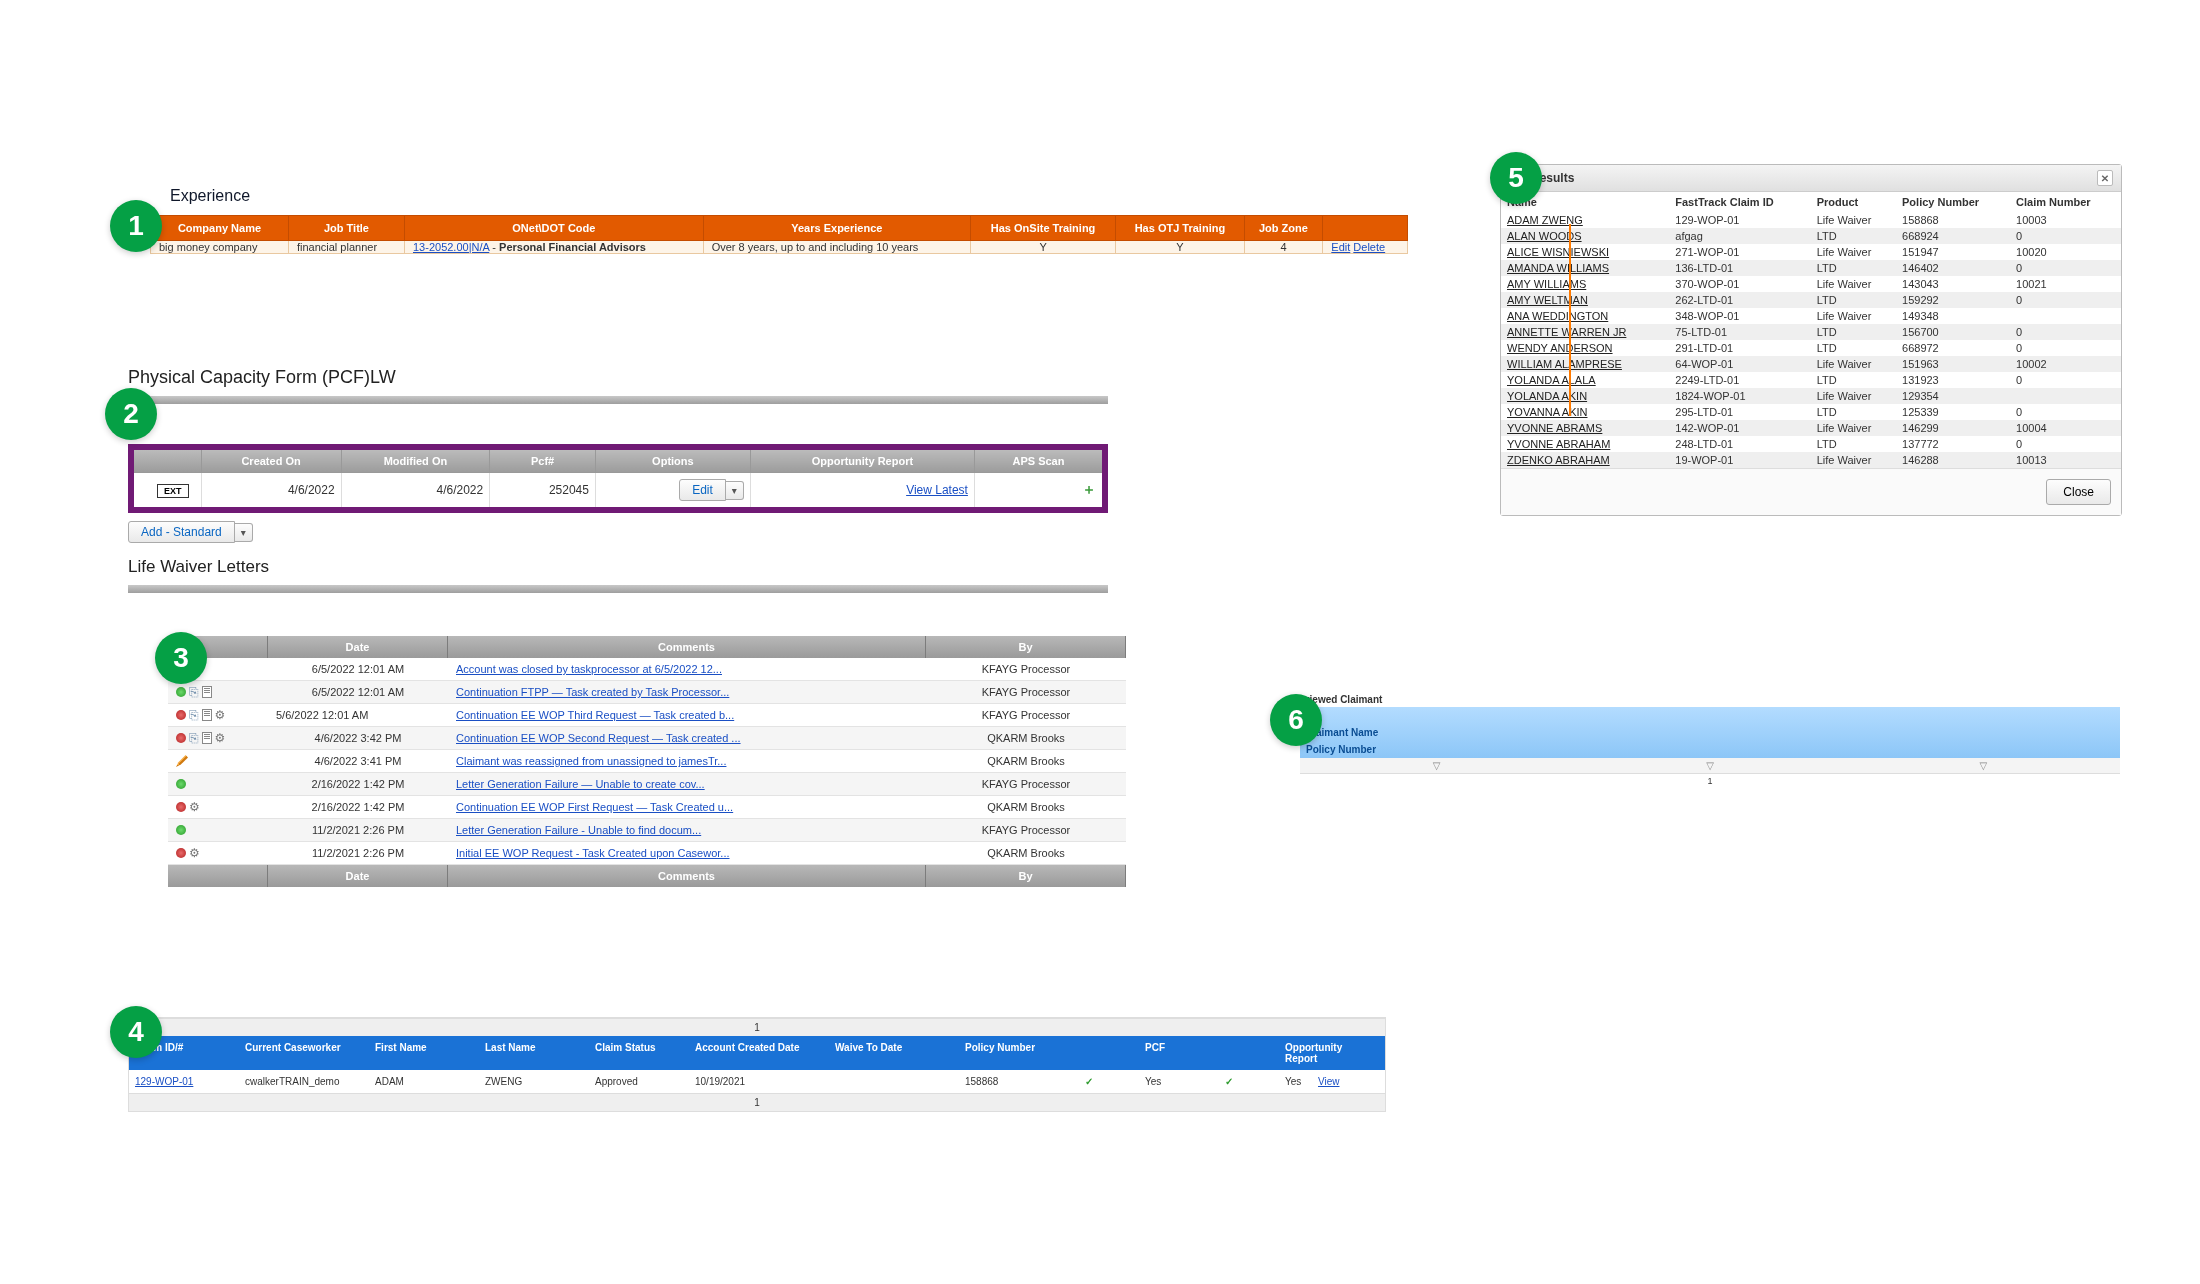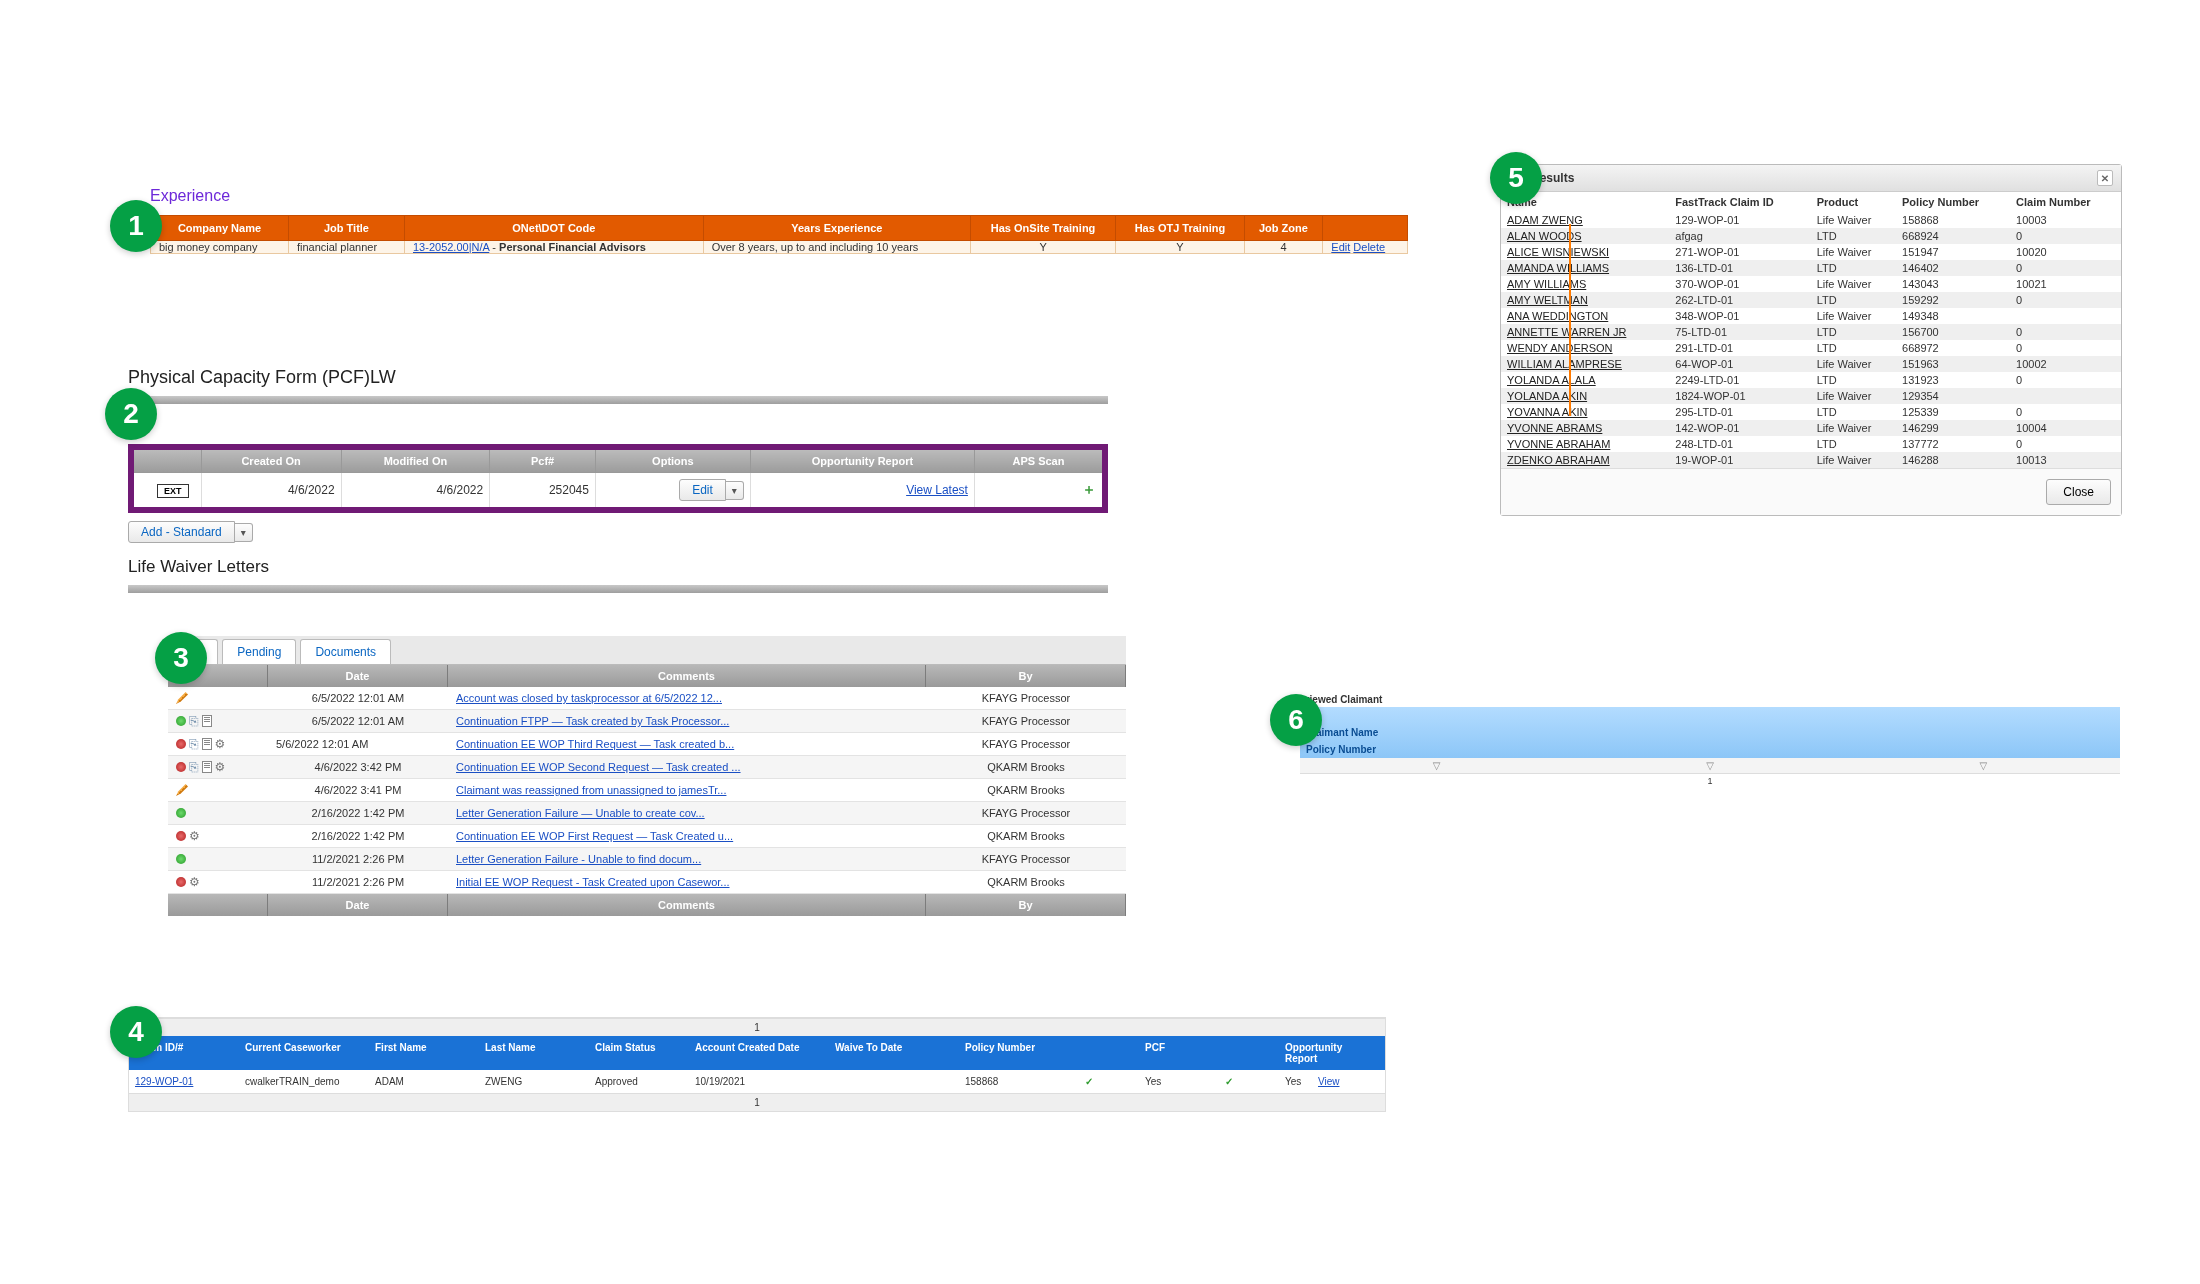--- a/index.html
+++ b/index.html
@@ -11,21 +11,21 @@
 .c2 { top: 388px; left: 105px; }
 .c3 { top: 632px; left: 155px; }
 .c4 { top: 1006px; left: 110px; }
 .c5 { top: 152px; left: 1490px; }
 .c6 { top: 694px; left: 1270px; }
 
 .panel { position: absolute; background: #fff; border: 1px solid #ddd; }
 
 
 #panel1 { top: 185px; left: 150px; width: 1258px; height: 118px; border: none; }
-.sec-title { font-size: 16px; font-weight: 400; color: #6d28d9; padding: 2px 0 10px 0; }
+.sec-title { font-size: 16px; font-weight: 400; color: #0f172a; padding: 2px 0 10px 0; margin-left: 20px; }
 .exp-table { width: 100%; border-collapse: collapse; font-size: 11px; }
 .exp-table thead th { background: #e25a00; color: #fff; font-weight: 700; text-align: center; padding: 6px 8px; border: 1px solid #c44c00; vertical-align: top; }
 .exp-table tbody td { background: #fdf4e8; padding: 0 8px; border: 1px solid #e9c8a0; vertical-align: top; }
 .link-blue { color: #1a4fc4; text-decoration: underline; cursor: pointer; }
 
 
 #panel2 { top: 363px; left: 128px; width: 980px; border: none; }
 .pcf-title { font-size: 18px; color: #222; padding: 4px 0 8px 0; }
 .graybar { height: 8px; background: linear-gradient(#c8c8c8,#9e9e9e); }
 .pcf-table { width: 100%; border-collapse: collapse; border: 6px solid #701a75; margin-top: 40px; }
@@ -179,25 +179,20 @@
     </tbody>
   </table>
   <div style="margin-top:8px">
     <span class="btn-small" style="border-radius:3px 0 0 3px">Add - Standard</span><span class="btn-drop">▾</span>
   </div>
   <div class="pcf-title" style="font-size:17px; padding-top:14px">Life Waiver Letters</div>
   <div class="graybar"></div>
 </div>
 
 <div id="panel3" class="panel">
-  <div class="tabbar">
-    <div class="tab active">tes</div>
-    <div class="tab">Pending</div>
-    <div class="tab">Documents</div>
-  </div>
   <div class="notes-header">
     <div></div>
     <div>Date</div>
     <div>Comments</div>
     <div>By</div>
   </div>
   <div id="notes-body">
         <div class="notes-row">
           <div class="icon-cell">
             <span class="ico ico-pencil"></span>

